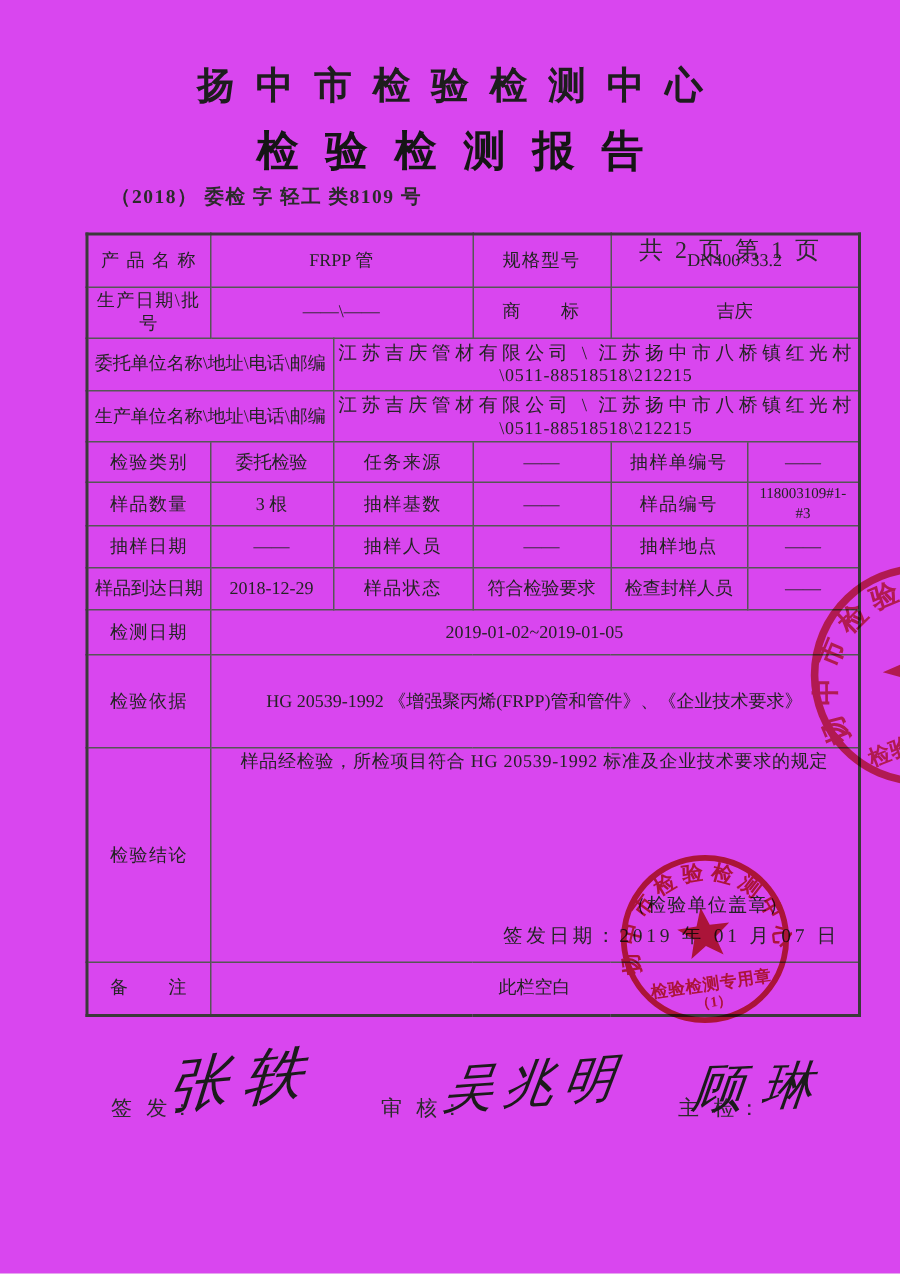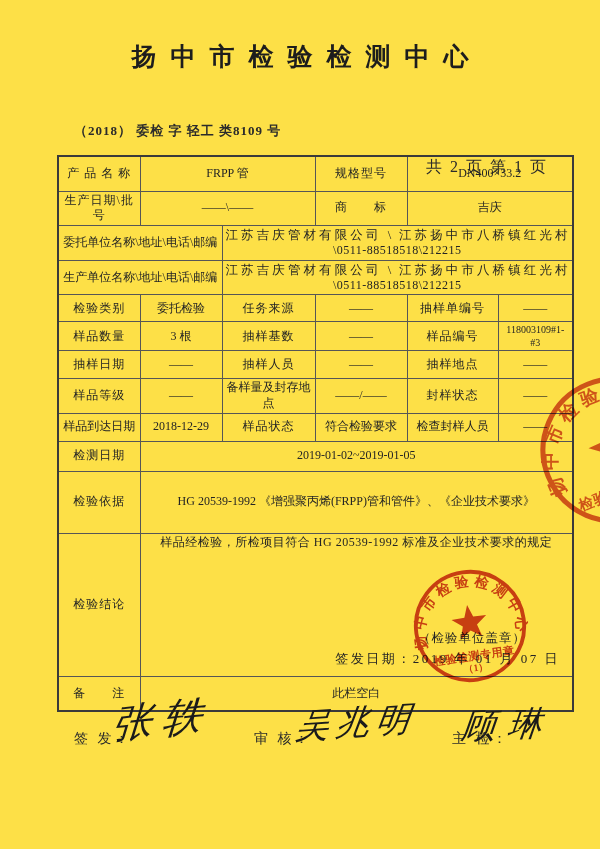--- a/index.html
+++ b/index.html
@@ -1,18 +1,18 @@
 <!DOCTYPE html>
 <html><head>
 <meta charset="utf-8">
 <style>
   html,body{margin:0;padding:0;}
   body{width:600px;height:849px;overflow:hidden;background:#e9e9e9;}
   .page{
-    position:relative;width:600px;height:849px;background:#fde047;
+    position:relative;width:600px;height:849px;background:#d946ef;
     font-family:"Liberation Serif","DejaVu Serif",serif;color:#232323;overflow:hidden;
   }
   
   .org-title{position:absolute;top:40px;left:0;width:100%;text-align:center;
     font-size:25px;font-weight:bold;letter-spacing:14px;text-indent:14px;color:#1d1d1d;}
   .report-title{position:absolute;top:82px;left:0;width:100%;text-align:center;
     font-size:28px;font-weight:bold;letter-spacing:18px;text-indent:18px;color:#151515;}
   .serial{position:absolute;top:122px;left:74px;font-size:13px;letter-spacing:1px;font-weight:bold;color:#2b2b2b;}
   .page-info{position:absolute;top:123px;right:52px;font-size:16px;letter-spacing:2px;font-weight:normal;color:#2b2b2b;margin-top:34px;}
   
@@ -49,20 +49,21 @@
   .sig-1{left:112px;top:692px;font-size:40px;transform:rotate(-6deg) skewX(-10deg);letter-spacing:10px;}
   .sig-2{left:296px;top:700px;font-size:34px;transform:rotate(-4deg) skewX(-12deg);letter-spacing:6px;}
   .sig-3{left:462px;top:702px;font-size:34px;transform:rotate(-2deg) skewX(-8deg);letter-spacing:12px;}
 </style>
 </head>
 <body>
 
 <div class="page">
 
   <div class="org-title">扬中市检验检测中心</div>
+  <div class="report-title">检验检测报告</div>
   <div class="serial">（2018） 委检 字 轻工 类8109 号</div>
   <div class="page-info">共 2 页 第 1 页</div>
 
   <table class="report">
     <colgroup>
       <col style="width:82px">
         <col style="width:82px">
         <col style="width:93px">
       <col style="width:92px">
         <col style="width:91px">
@@ -110,28 +111,20 @@
       <td>——</td>
       <td class="lbl">样品编号</td>
       <td style="font-size:10px">118003109#1-#3</td>
     </tr>
     <tr style="height:28px">
       <td class="lbl">抽样日期</td>
       <td>——</td>
       <td class="lbl">抽样人员</td>
       <td>——</td>
       <td class="lbl">抽样地点</td>
-      <td>——</td>
-    </tr>
-    <tr style="height:27px">
-      <td class="lbl">样品等级</td>
-      <td>——</td>
-      <td class="small-lbl">备样量及封存地点</td>
-      <td>——/——</td>
-      <td class="lbl">封样状态</td>
       <td>——</td>
     </tr>
     <tr style="height:28px">
       <td class="small-lbl">样品到达日期</td>
       <td>2018-12-29</td>
       <td class="lbl">样品状态</td>
       <td>符合检验要求</td>
       <td class="small-lbl">检查封样人员</td>
       <td>——</td>
     </tr>

